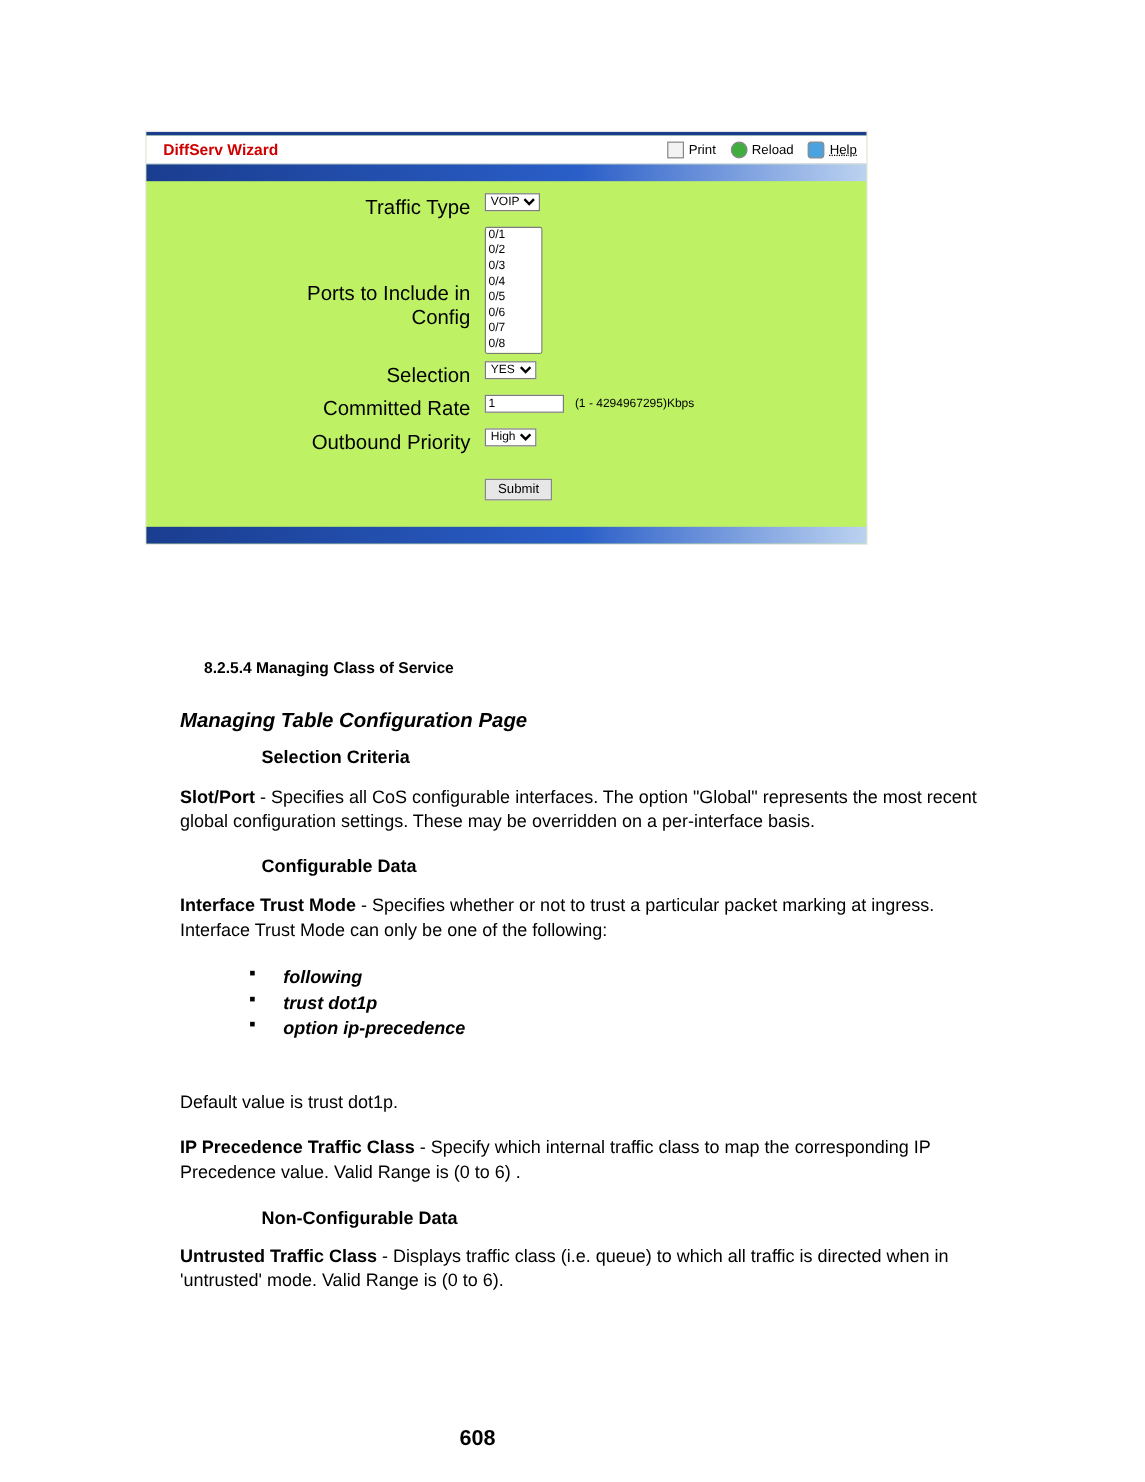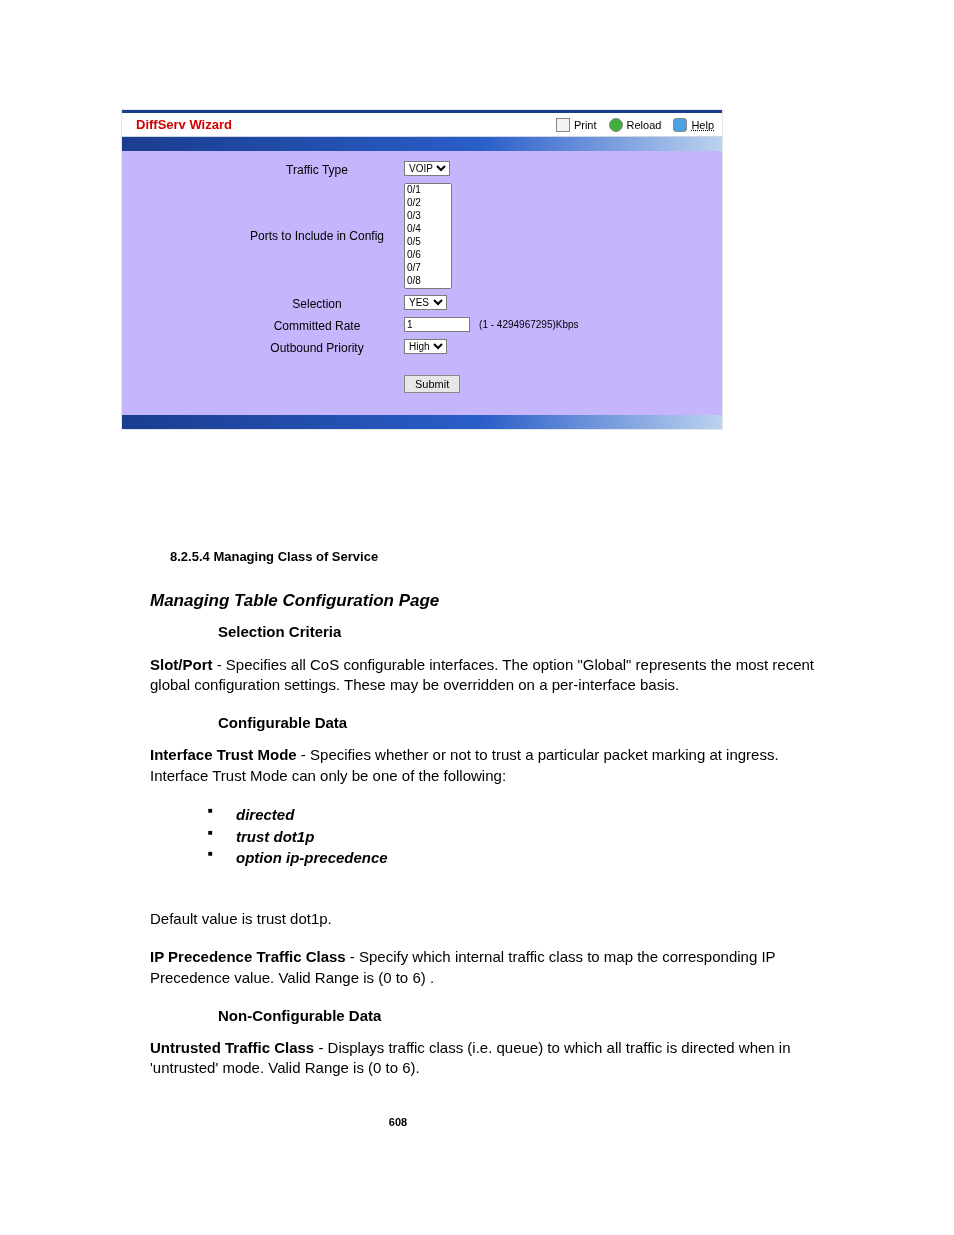--- a/index.html
+++ b/index.html
@@ -15,21 +15,21 @@
     height: 1235px;
     position: relative;
     box-sizing: border-box;
   }
   .screenshot {
     position: absolute;
     left: 122px;
     top: 110px;
     width: 600px;
     border-top: 3px solid #1a3d8f;
-    background: #c4b5fd;
+    background: #bef264;
     font-family: Arial, sans-serif;
     font-size: 11px;
     color: #000;
     box-shadow: 0 0 0 1px #e5e5e5;
   }
   .ss-header {
     display: flex;
     align-items: center;
     padding: 4px 8px 4px 14px;
     background: #fff;
@@ -69,24 +69,24 @@
     padding: 10px 10px 16px 10px;
   }
   .ss-row {
     display: flex;
     align-items: flex-start;
     margin-bottom: 6px;
   }
   .ss-label {
     width: 150px;
     padding-top: 2px;
-    text-align: center;
+    text-align: right;
     padding-left: 110px;
     box-sizing: content-box;
-    font-size: 12px;
+    font-size: 17px;
   }
   .ss-ctrl {
     flex: 1 1 auto;
     padding-left: 12px;
   }
   select.ss-select {
     font-size: 10px;
     font-family: inherit;
     background: #fff;
     border: 1px solid #7b7b7b;
@@ -164,23 +164,23 @@
     position: absolute;
     left: 0;
     top: 1px;
     font-size: 8px;
     font-style: normal;
   }
   .page-num {
     position: absolute;
     left: 0;
     width: 796px;
-    top: 1116px;
+    top: 1188px;
     text-align: center;
-    font-size: 11px;
+    font-size: 18px;
     font-weight: bold;
   }
 </style>
 </head>
 <body>
 
 <div class="page">
 
   <div class="screenshot">
     <div class="ss-header">
@@ -278,21 +278,21 @@
     <p>
       <b>Slot/Port</b><span> - Specifies all CoS configurable interfaces. The option "Global" represents the most recent global configuration settings. These may be overridden on a per-interface basis.</span>
     </p>
 
     <div class="hth">Configurable Data</div>
     <p>
       <b>Interface Trust Mode</b><span> - Specifies whether or not to trust a particular packet marking at ingress. Interface Trust Mode can only be one of the following:</span>
     </p>
 
     <ul class="trust">
-      <li>directed</li>
+      <li>following</li>
       <li>trust dot1p</li>
       <li>option ip-precedence</li>
     </ul>
 
     <p>Default value is trust dot1p.</p>
 
     <p>
       <b>IP Precedence Traffic Class</b><span> - Specify which internal traffic class to map the corresponding IP Precedence value. Valid Range is (0 to 6) .</span>
     </p>
 

